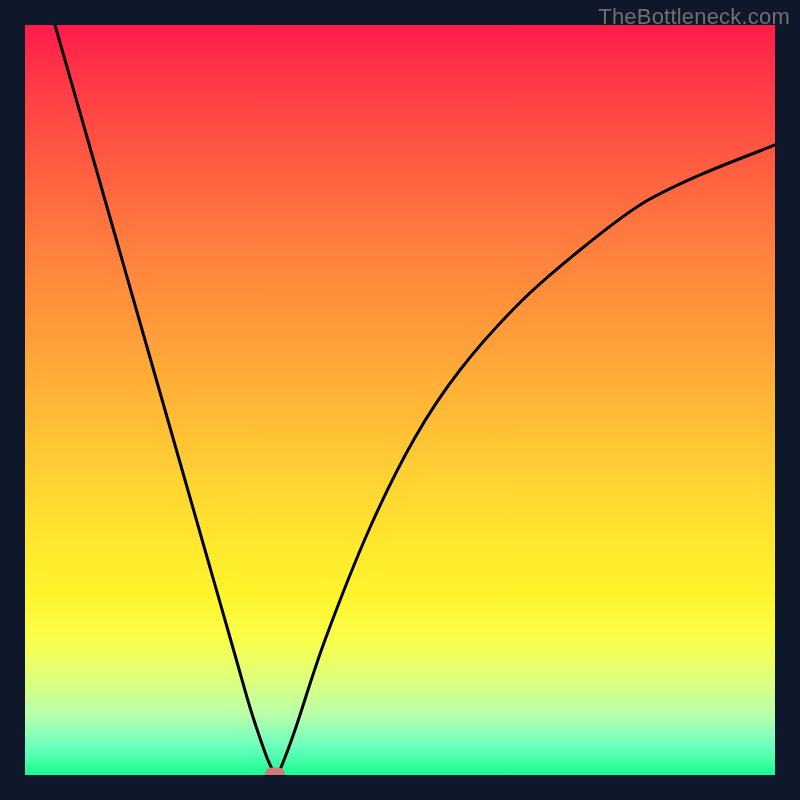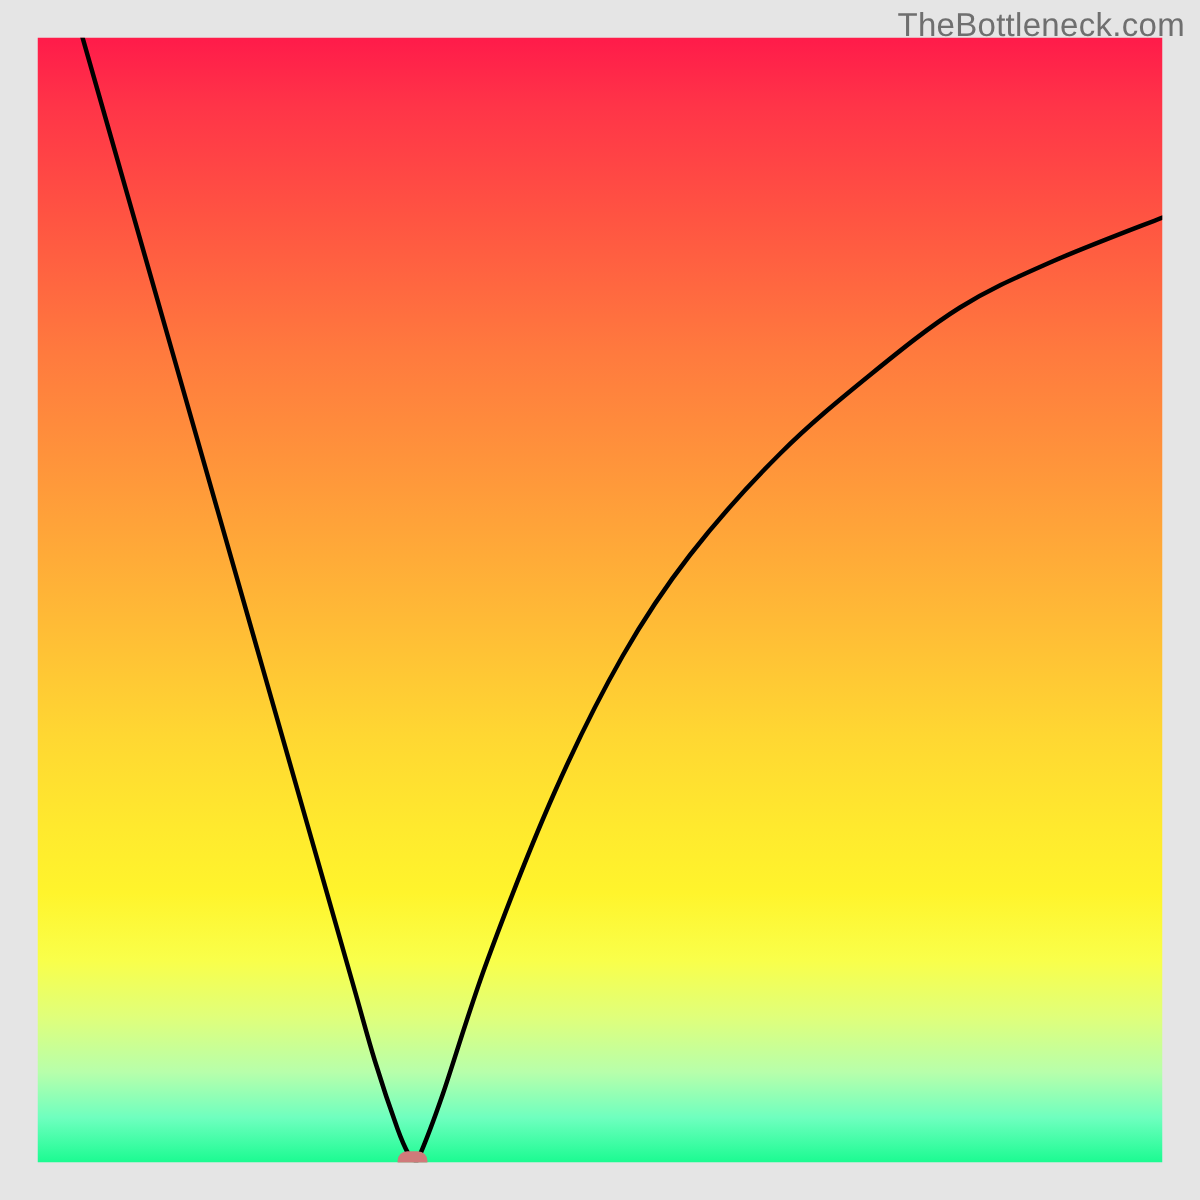--- a/index.html
+++ b/index.html
@@ -8,21 +8,21 @@
     width: 800px;
     height: 800px;
     background: #000;
     font-family: Arial, Helvetica, sans-serif;
     overflow: hidden;
   }
   .outer {
     position: relative;
     width: 800px;
     height: 800px;
-    background: #e5e5e5;
+    background: #0f172a;
   }
   .watermark {
     position: absolute;
     top: 4px;
     right: 10px;
     color: #6f6f6f;
     font-size: 22px;
     font-weight: 400;
     letter-spacing: 0.2px;
     z-index: 30;

